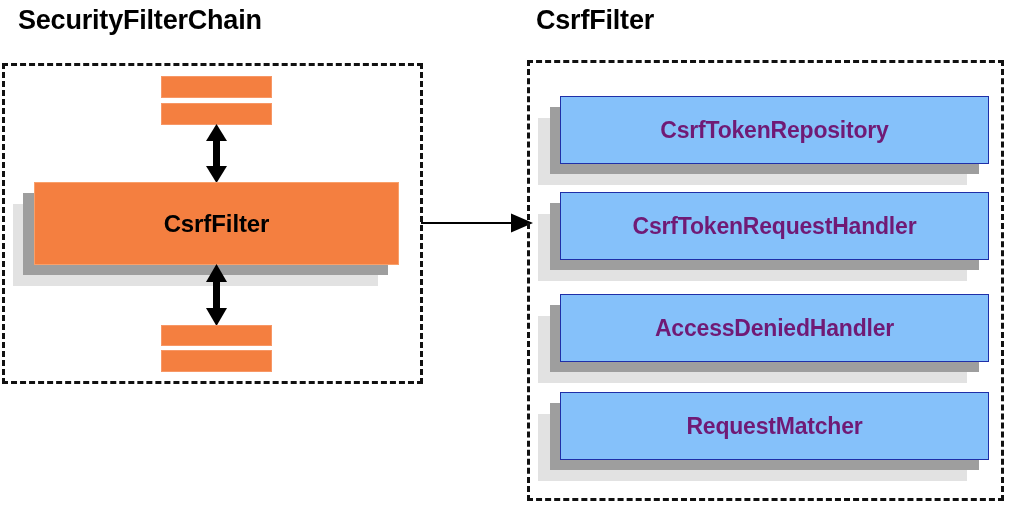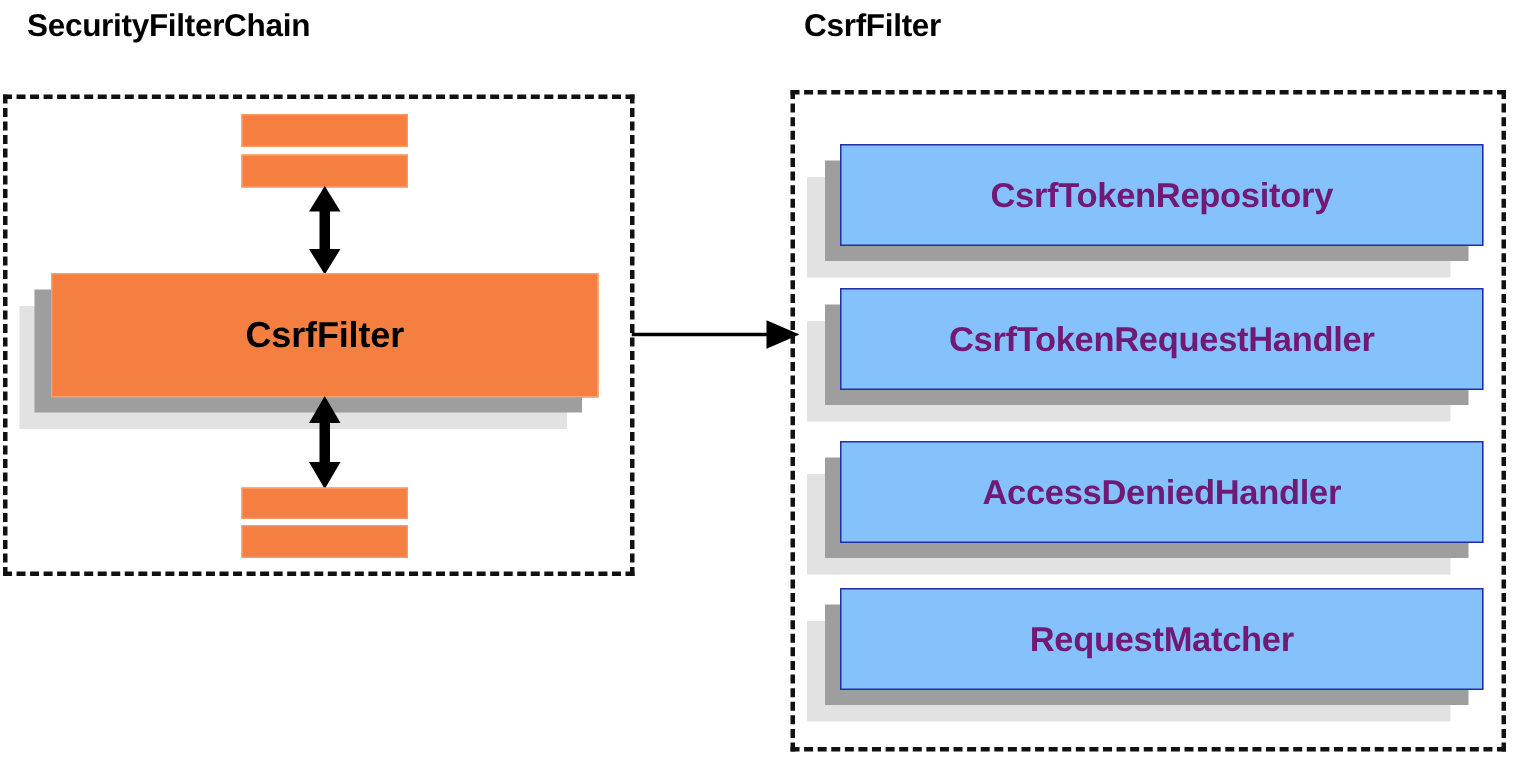--- a/index.html
+++ b/index.html
@@ -17,21 +17,21 @@
     height: 505px;
     background: #ffffff;
     overflow: hidden;
   }
 
   
   .panel-title {
     position: absolute;
     font-family: "Liberation Sans", sans-serif;
     font-weight: bold;
-    font-size: 21px;
+    font-size: 27px;
     line-height: 1;
     color: #000000;
     white-space: nowrap;
     letter-spacing: -0.2px;
   }
   #title-left  { left: 18px;  top: 7px; }
   #title-right { left: 536px; top: 7px; }
 
   
   .dashed-box {

